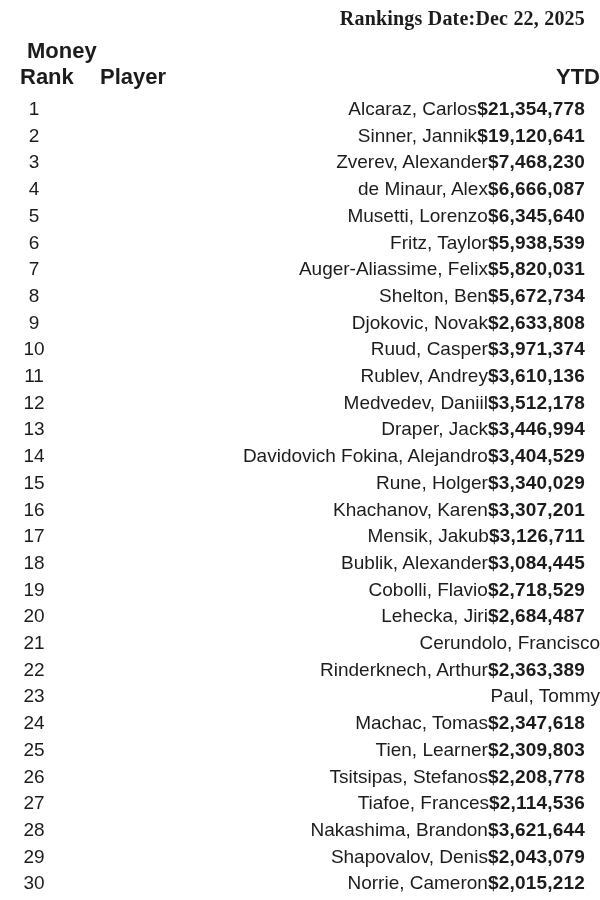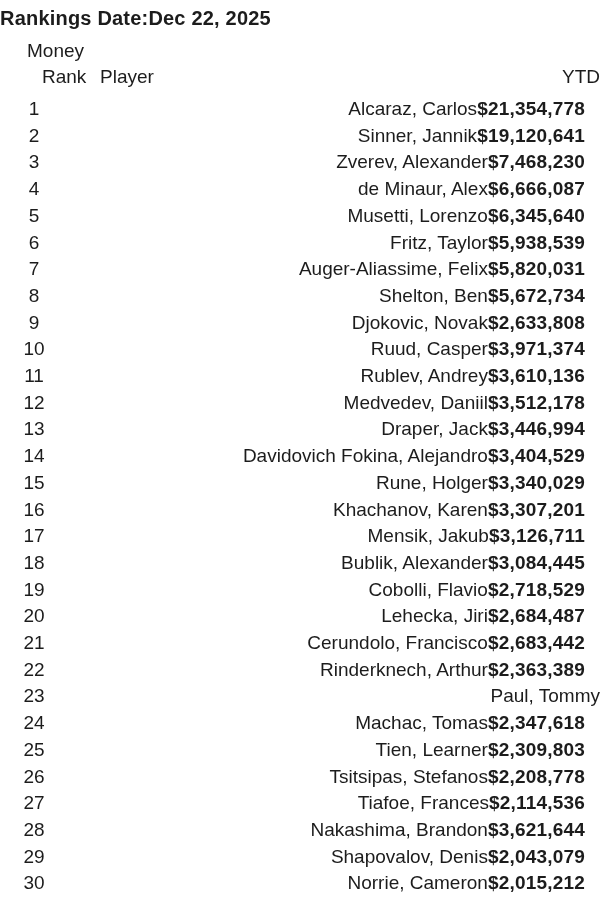--- a/index.html
+++ b/index.html
@@ -6,28 +6,29 @@
   html, body { background: #ffffff; }
   body {
     width: 600px; height: 900px;
     font-family: "Liberation Sans", sans-serif;
     color: #1c1c1c;
     overflow: hidden;
   }
   .page { width: 600px; height: 900px; padding-top: 6px; overflow: hidden; background: #ffffff; }
   .title {
     font-size: 20px; font-weight: bold;
-    text-align: left; padding-right: 15px;
+    text-align: right; padding-right: 15px;
     line-height: 24px; letter-spacing: 0.2px;
     white-space: nowrap;
+    font-family: Liberation Serif, serif;
   }
-  .table-header { margin-top: 8px; font-weight: normal; font-size: 19px; line-height: 26px; }
+  .table-header { margin-top: 8px; font-weight: bold; font-size: 22px; line-height: 26px; }
   .table-header .money-line { padding-left: 27px; }
   .table-header .cols { display: grid; grid-template-columns: 98px 1fr auto; }
-  .table-header .rank-h { padding-left: 42px; white-space: nowrap; }
+  .table-header .rank-h { padding-left: 20px; white-space: nowrap; }
   .table-header .player-h { padding-left: 2px; }
   .table-header .ytd-h { text-align: right; }
   .rows { margin-top: 6px; font-size: 19px; line-height: 26.7px; }
   .row { display: grid; grid-template-columns: 98px 1fr auto; }
   .cell { white-space: nowrap; }
   .cell.rank { text-align: center; padding-right: 30px; }
   .cell.player { text-align: right; }
   .cell.ytd { font-weight: bold; text-align: center; padding-right: 15px; letter-spacing: 0.2px; }
 </style>
 </head>
@@ -163,21 +164,20 @@
 
   <div class="row">
     <div class="cell rank">20</div>
     <div class="cell player">Lehecka, Jiri</div>
     <div class="cell ytd">$2,684,487</div>
   </div>
 
   <div class="row">
     <div class="cell rank">21</div>
     <div class="cell player">Cerundolo, Francisco</div>
-    <div class="cell ytd">$2,683,442</div>
   </div>
 
   <div class="row">
     <div class="cell rank">22</div>
     <div class="cell player">Rinderknech, Arthur</div>
     <div class="cell ytd">$2,363,389</div>
   </div>
 
   <div class="row">
     <div class="cell rank">23</div>

